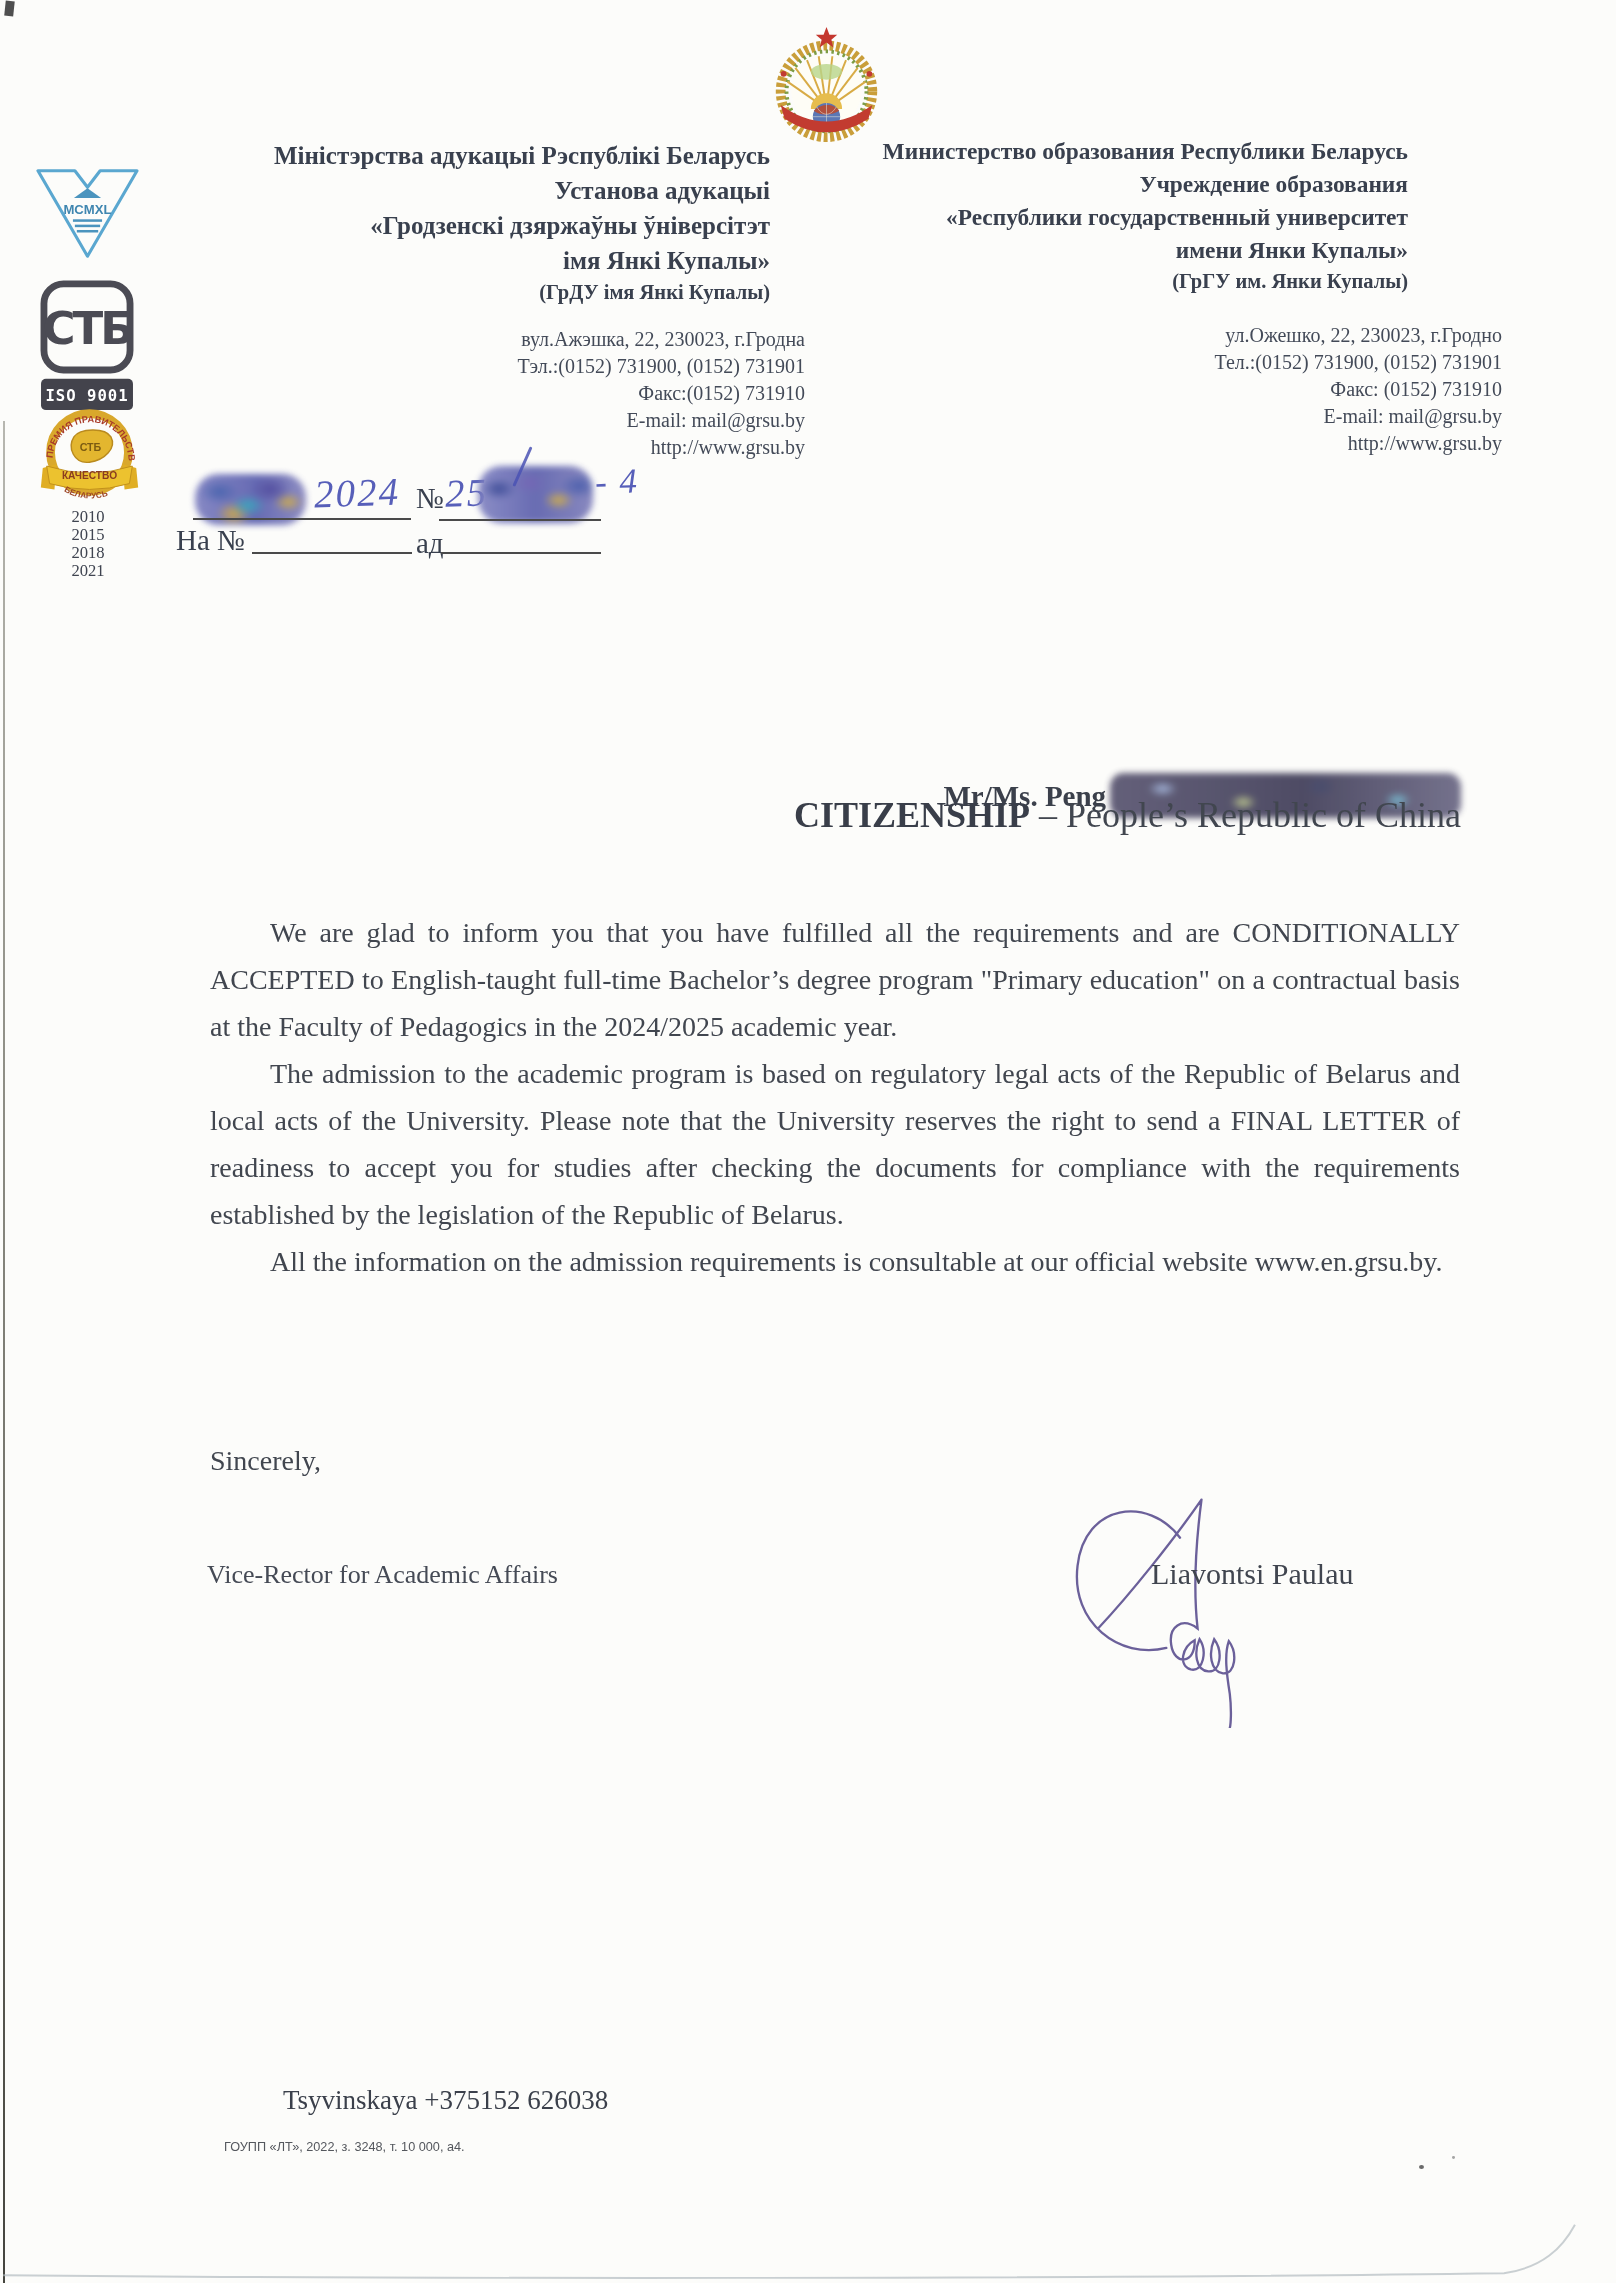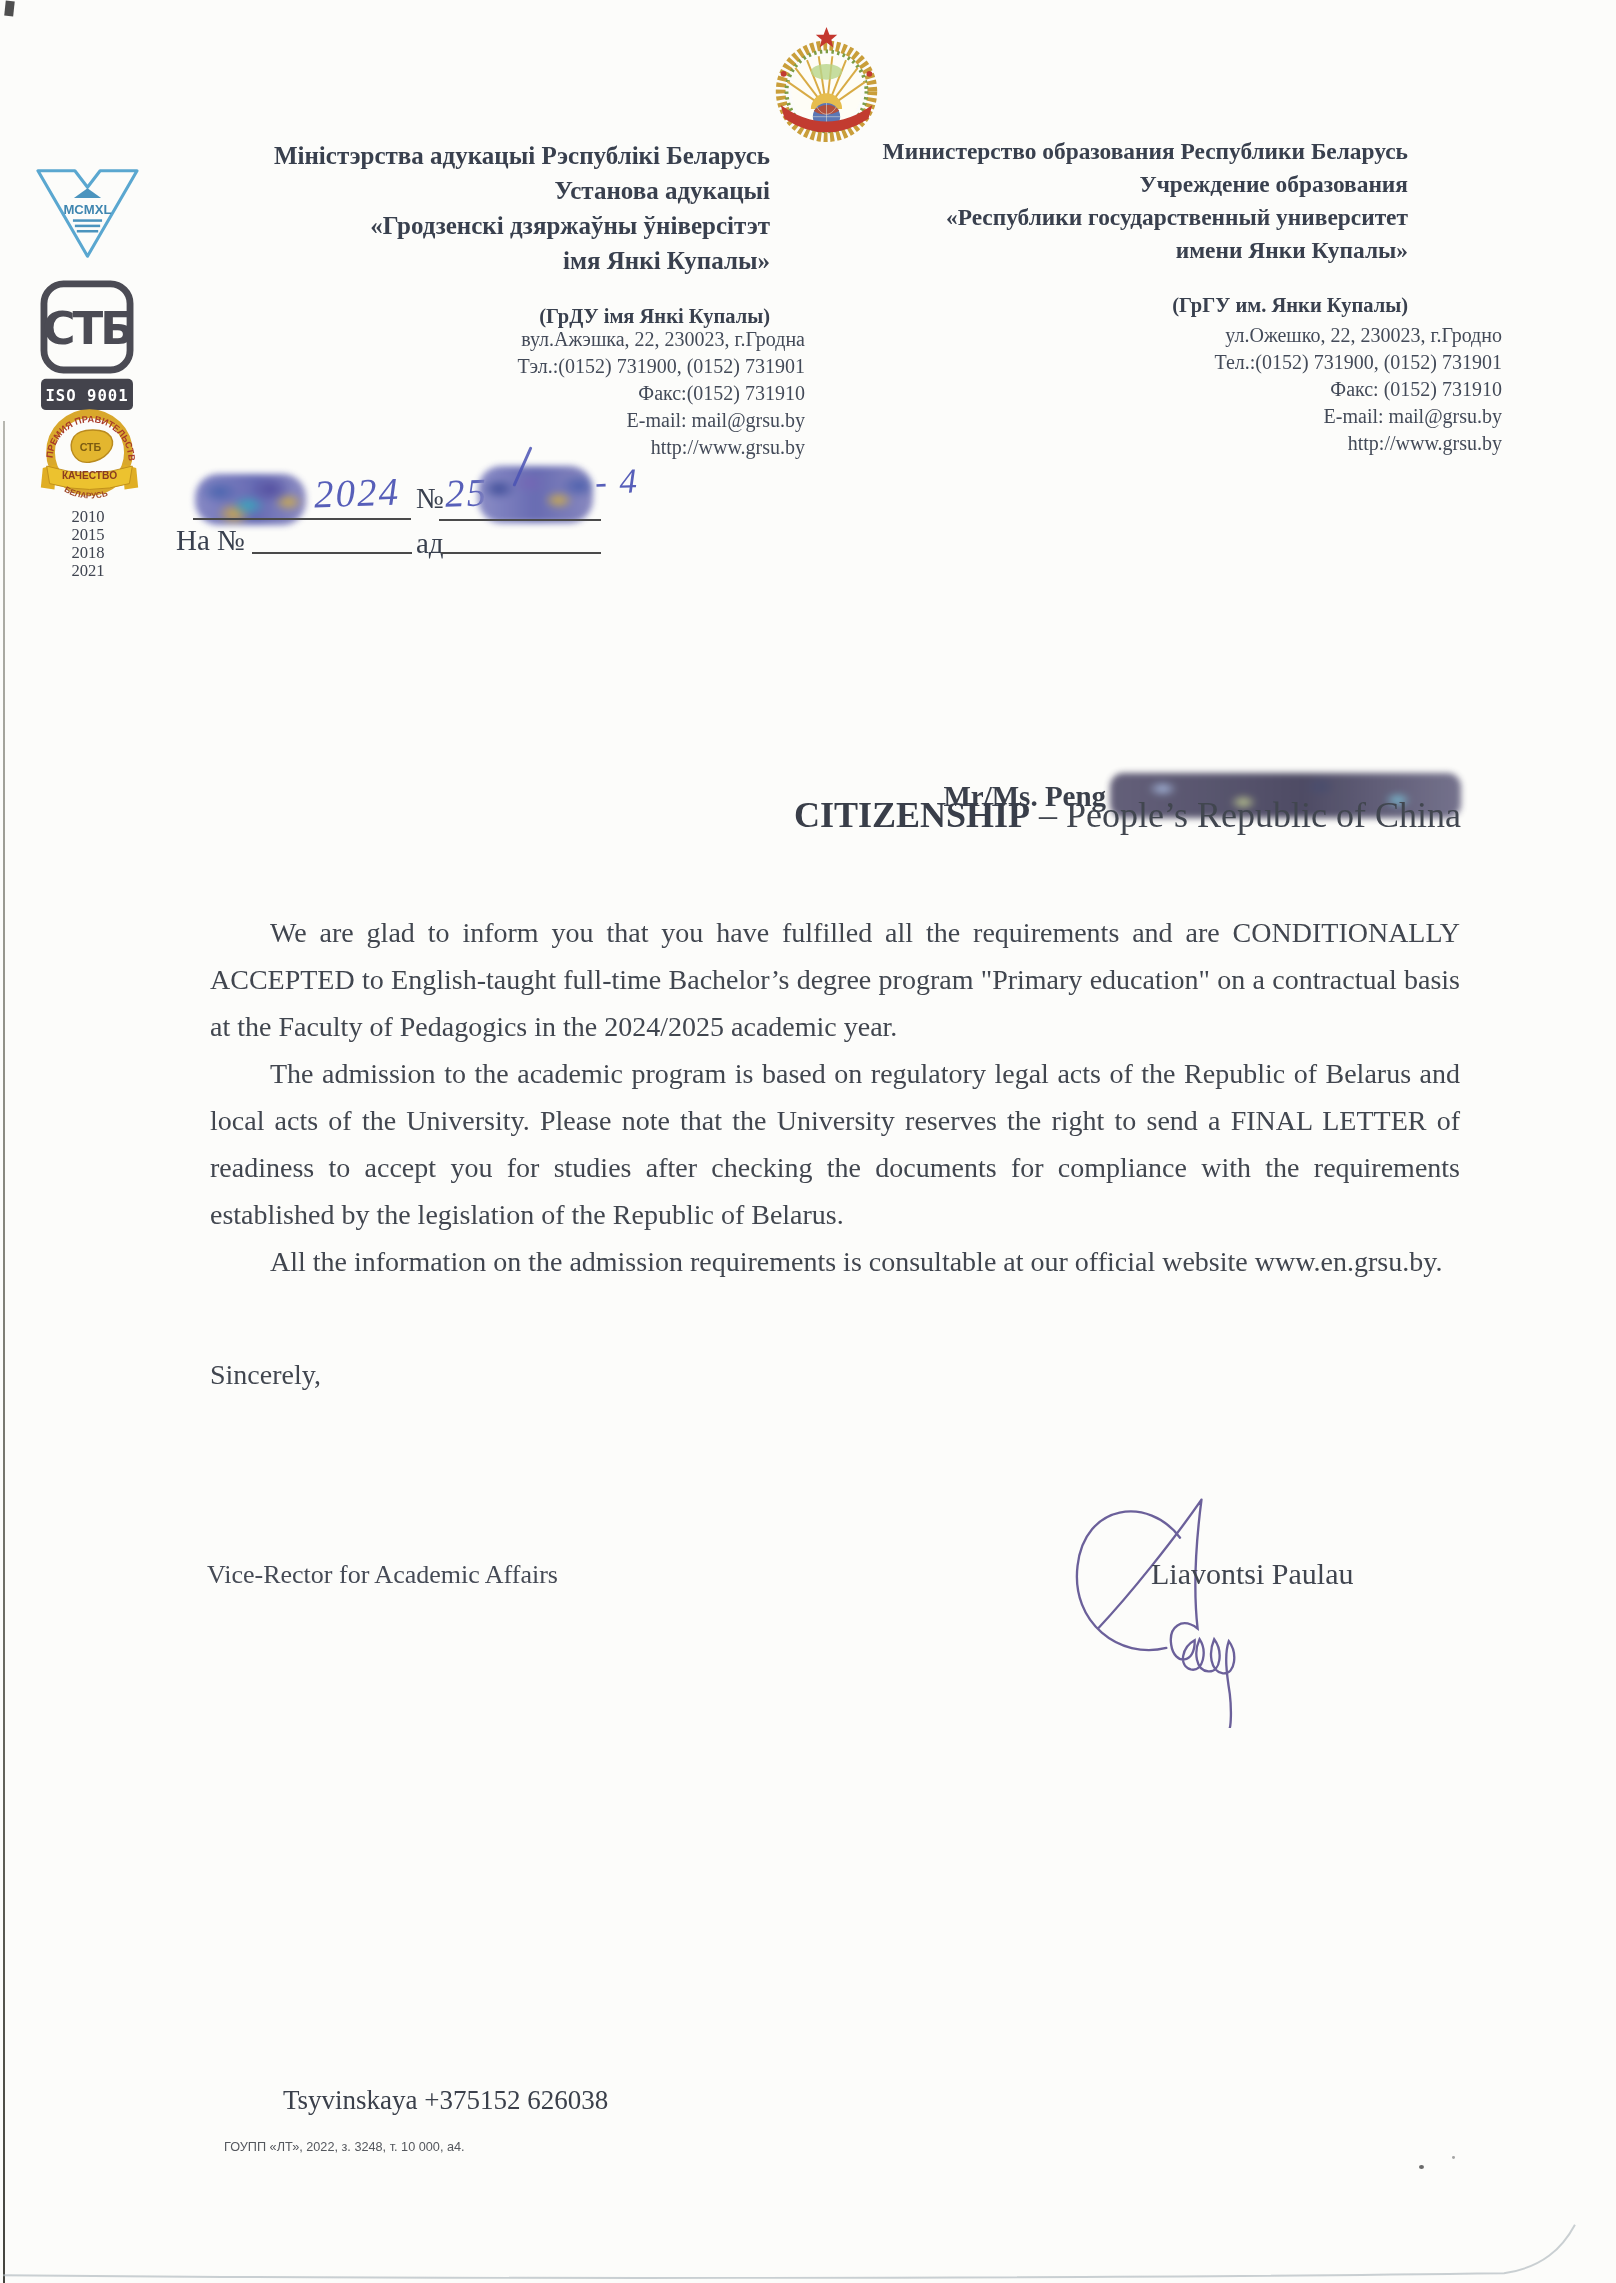--- a/index.html
+++ b/index.html
@@ -3,21 +3,21 @@
 <meta charset="utf-8">
 <style>
   html,body{margin:0;padding:0;background:#e8e8e8;}
   .page{position:relative;width:1617px;height:2283px;background:#fcfcfa;overflow:hidden;
         font-family:"Liberation Serif","DejaVu Serif",serif;color:#3d424d;}
   .abs{position:absolute;}
   .center{text-align:right;}
   
   .org{font-weight:bold;font-size:25px;line-height:35px;color:#39404e;}
   .org-r{font-size:23.4px;line-height:33px;}
-  .org-small{font-size:20.5px;line-height:29px;margin-top:24px;}
+  .org-small{font-size:20.5px;line-height:29px;}
   .addr{font-size:20px;line-height:27px;color:#434a58;}
   
   .blank-line{position:absolute;height:2px;background:#4a4a4a;}
   .ref-label{position:absolute;font-size:29px;color:#39404e;}
   .hw{position:absolute;font-style:italic;color:#4a52b4;letter-spacing:2px;
       font-size:39px;transform:rotate(-2deg);opacity:.92;}
   .redact{position:absolute;border-radius:23.4px;filter:blur(3.4px);opacity:.92;}
   .redact.r1{background:
       radial-gradient(ellipse 29px 17.6px at 22% 35%, #3b57a8 0%, rgba(59,87,168,0) 70%),
       radial-gradient(ellipse 25px 15.6px at 48% 62%, #2aa0b8 0%, rgba(42,160,184,0) 70%),
@@ -184,21 +184,21 @@
   <div class="abs cit" style="right:156px;top:794px;white-space:nowrap;">
     <b>CITIZENSHIP</b><span> – People’s Republic of China</span>
   </div>
 
   <div class="abs body-text" style="left:210px;top:909px;width:1250px;">
     <p>We are glad to inform you that you have fulfilled all the requirements and are CONDITIONALLY ACCEPTED to English-taught full-time Bachelor’s degree program "Primary education" on a contractual basis at the Faculty of Pedagogics in the 2024/2025 academic year.</p>
     <p>The admission to the academic program is based on regulatory legal acts of the Republic of Belarus and local acts of the University. Please note that the University reserves the right to send a FINAL LETTER of readiness to accept you for studies after checking the documents for compliance with the requirements established by the legislation of the Republic of Belarus.</p>
     <p>All the information on the admission requirements is consultable at our official website www.en.grsu.by.</p>
   </div>
 
-  <div class="abs" style="left:210px;top:1359px;font-size:28px;color:#41464f;">Sincerely,</div>
+  <div class="abs" style="left:210px;top:1445px;font-size:28px;color:#41464f;">Sincerely,</div>
 
   <div class="abs" style="left:207px;top:1560px;font-size:26px;color:#454a55;">Vice-Rector for Academic Affairs</div>
 
   <svg class="abs" style="left:1014px;top:1484px;width:293px;height:244px;" viewBox="0 0 300 250">
     <path d="M170 55 C138 12,72 20,65 84 C58 142,108 180,156 168
              M86 148 C120 112,165 55,192 16
              M192 16 C186 62,184 112,188 148
              C172 136,158 146,161 165 C164 186,186 185,185 160
              C172 167,168 186,181 190 C194 193,198 171,190 159
              C184 172,186 191,199 192 C212 193,214 171,205 159

